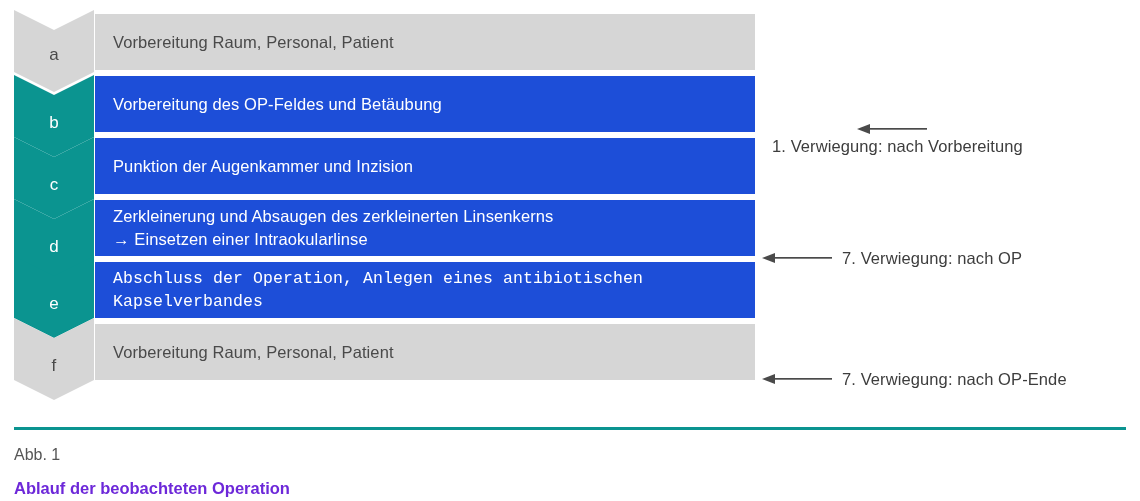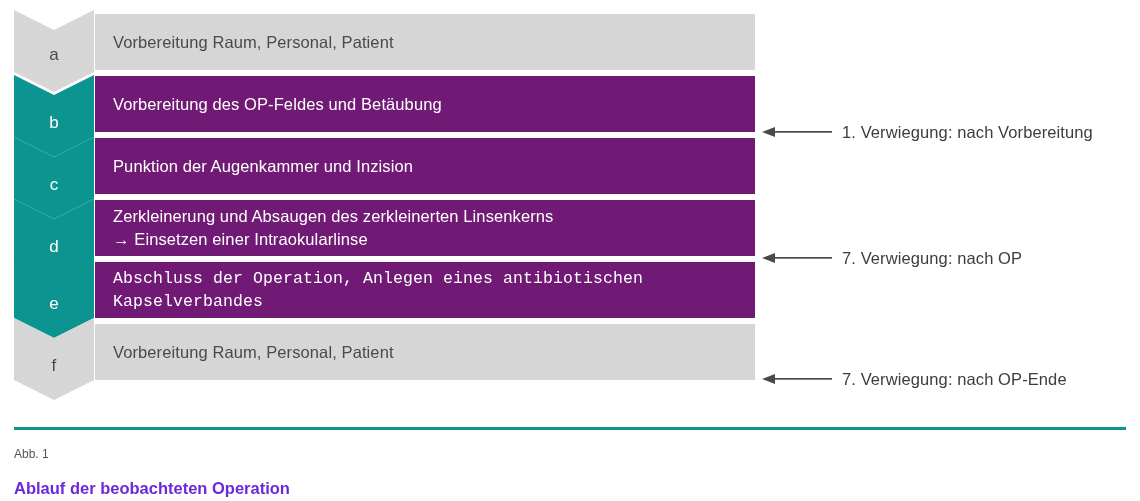--- a/index.html
+++ b/index.html
@@ -54,21 +54,21 @@
   
   .bar {
     position: absolute;
     left: 95px;
     box-sizing: border-box;
     display: flex;
     align-items: center;
     padding-left: 18px;
   }
   .bar.gray { background: #d6d6d6; }
-  .bar.teal { background: #701a75; }
+  .bar.teal { background: #1d4ed8; }
   .bar-text {
     font-size: 16.5px;
     line-height: 23px;
     white-space: pre-line;
     letter-spacing: 0.1px;
   }
   .bar.gray .bar-text { color: #4a4a4a; }
   .bar.teal .bar-text { color: #ffffff; }
 
   
@@ -102,21 +102,21 @@
     height: 3px;
     background: #0b9490;
   }
   #caption-block {
     position: absolute;
     left: 14px;
     top: 444px;
     width: 1000px;
   }
   #caption-number {
-    font-size: 12px;
+    font-size: 16px;
     line-height: 21px;
     color: #555555;
   }
   #caption-title {
     font-size: 16.5px;
     line-height: 22px;
     color: #6d28d9;
     font-weight: bold;
     margin-top: 12px;
   }
@@ -172,21 +172,21 @@
   </div>
 
   <div class="bar teal" style="top:262px;height:56px;width:660px;font-family:Liberation Mono, monospace;">
     <span class="bar-text">Abschluss der Operation, Anlegen eines antibiotischen Kapselverbandes</span>
   </div>
 
   <div class="bar gray" style="top:324px;height:56px;width:660px;">
     <span class="bar-text">Vorbereitung Raum, Personal, Patient</span>
   </div>
 
-  <div class="annotation" style="left:762px;top:122px;">
+  <div class="annotation" style="left:762px;top:122px;flex-direction:column;">
     <svg class="annotation-arrow" viewBox="0 0 70 14">
       <path d="M0 7 L13 2 L13 12 Z" fill="#4a4a4a"></path>
       <rect x="12" y="6" width="58" height="1.7" fill="#4a4a4a"></rect>
     </svg>
     <span class="annotation-text">1. Verwiegung: nach Vorbereitung</span>
   </div>
 
   <div class="annotation" style="left:762px;top:248px;">
     <svg class="annotation-arrow" viewBox="0 0 70 14">
       <path d="M0 7 L13 2 L13 12 Z" fill="#4a4a4a"></path>

